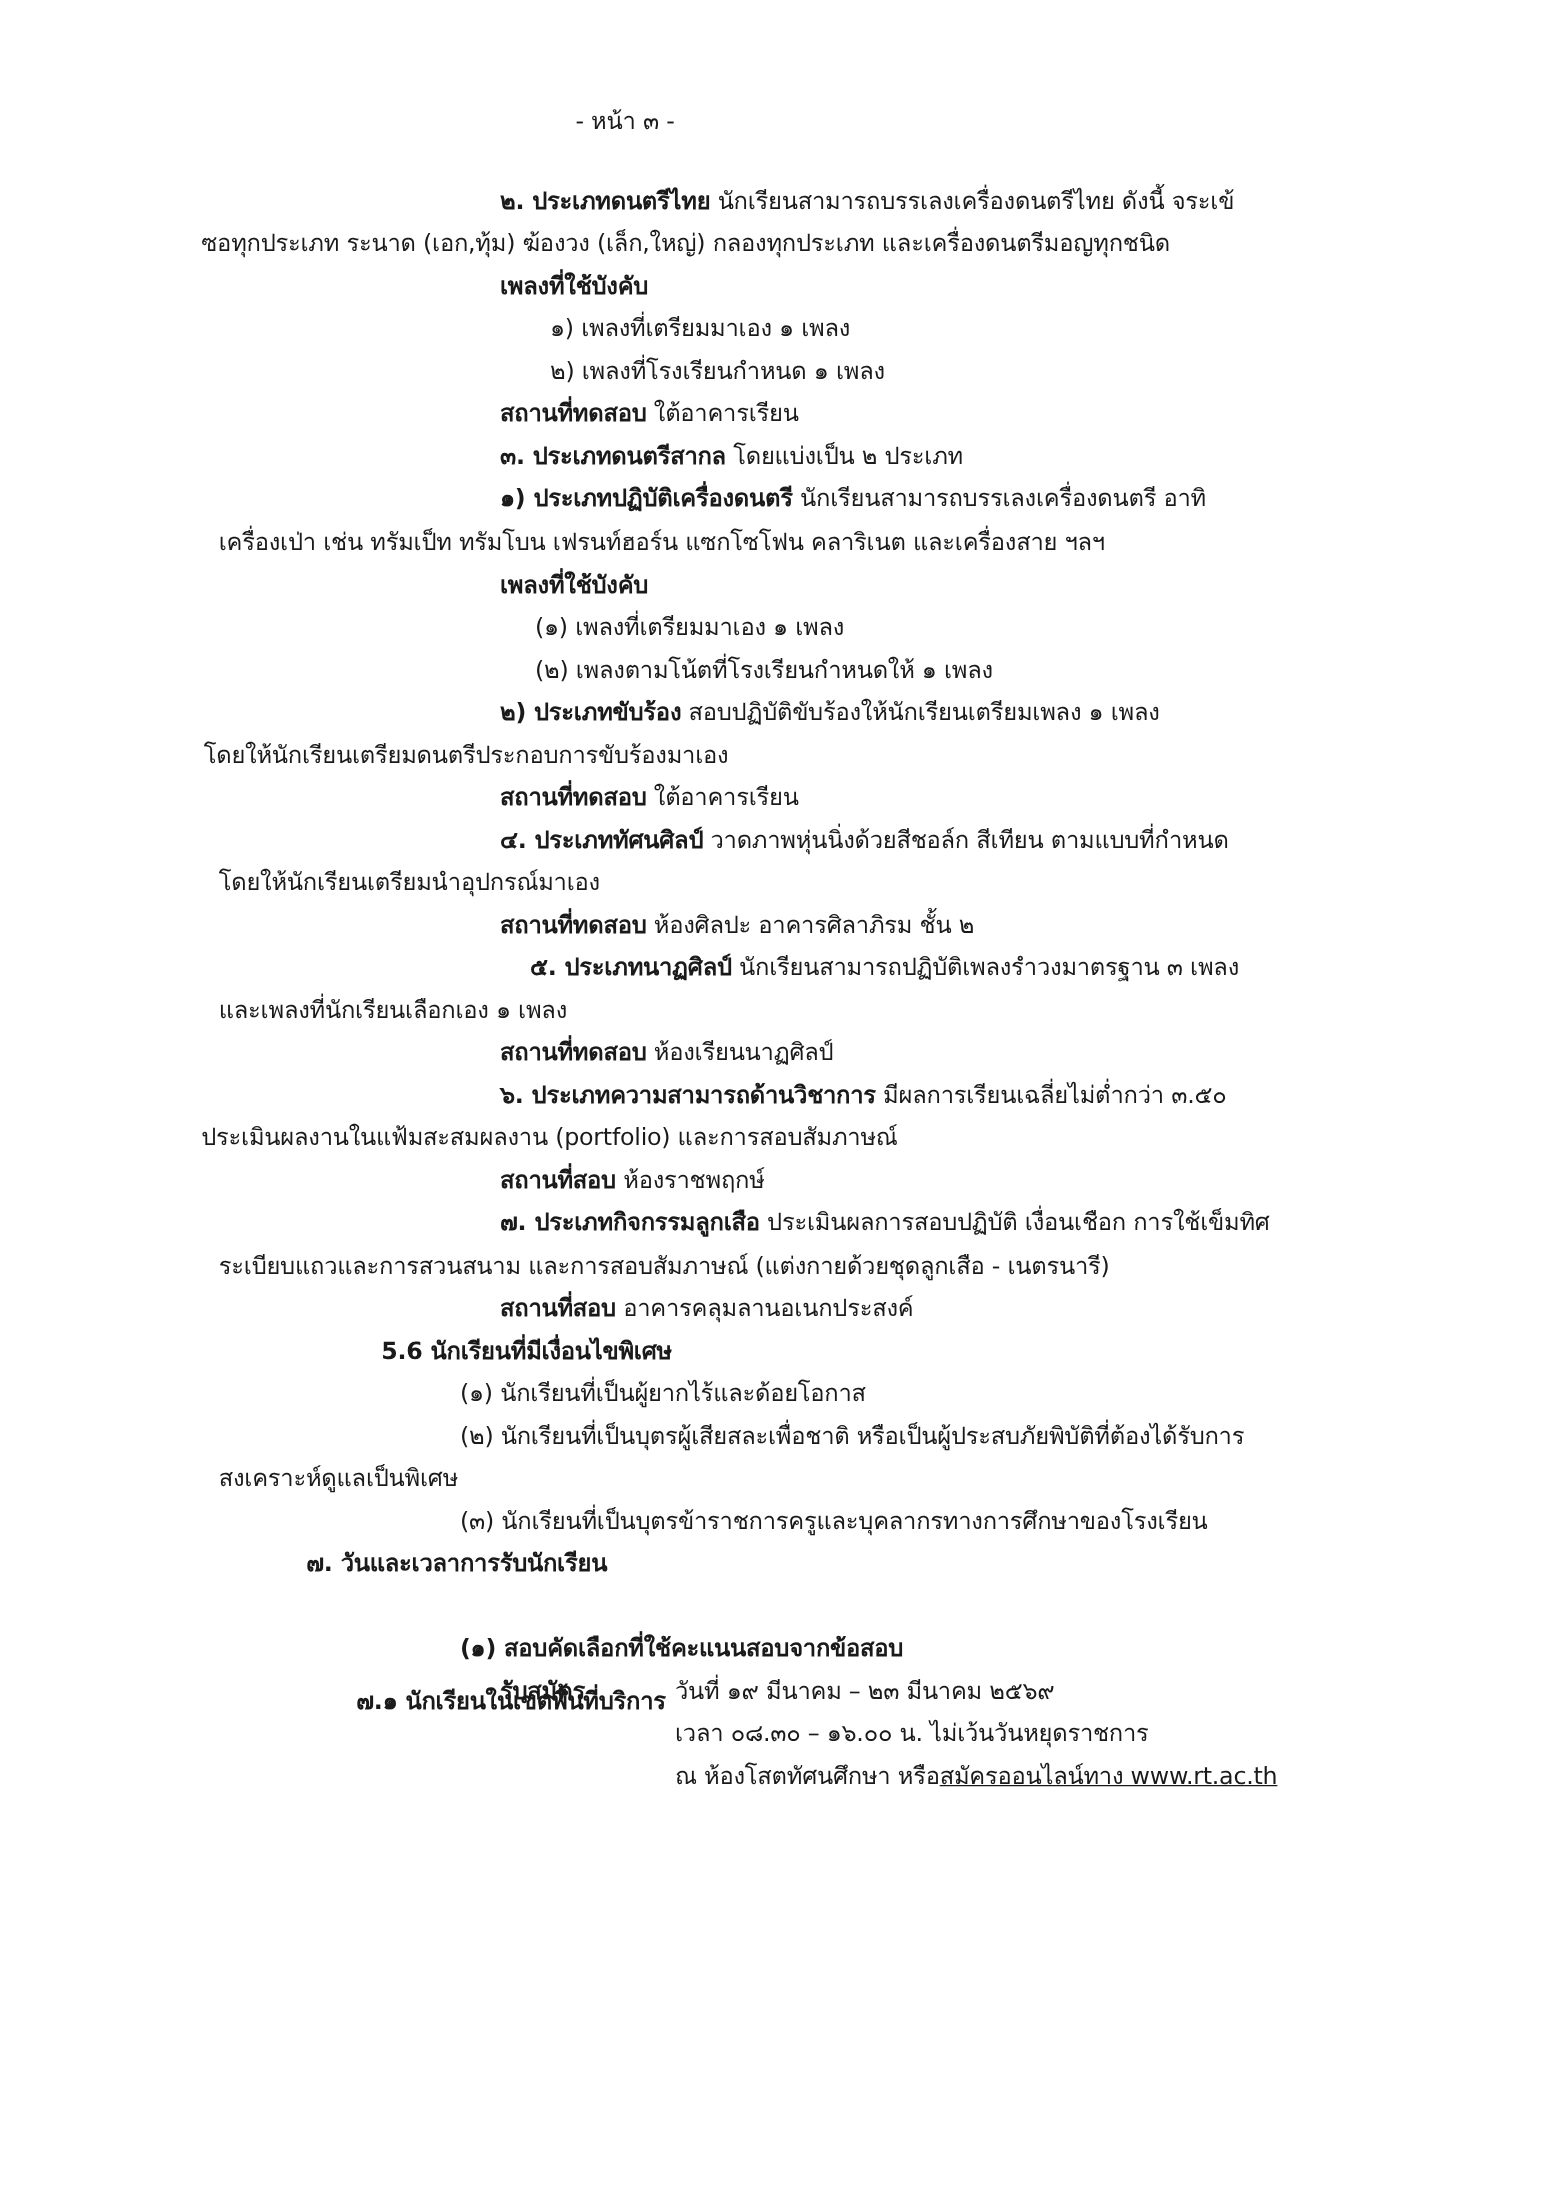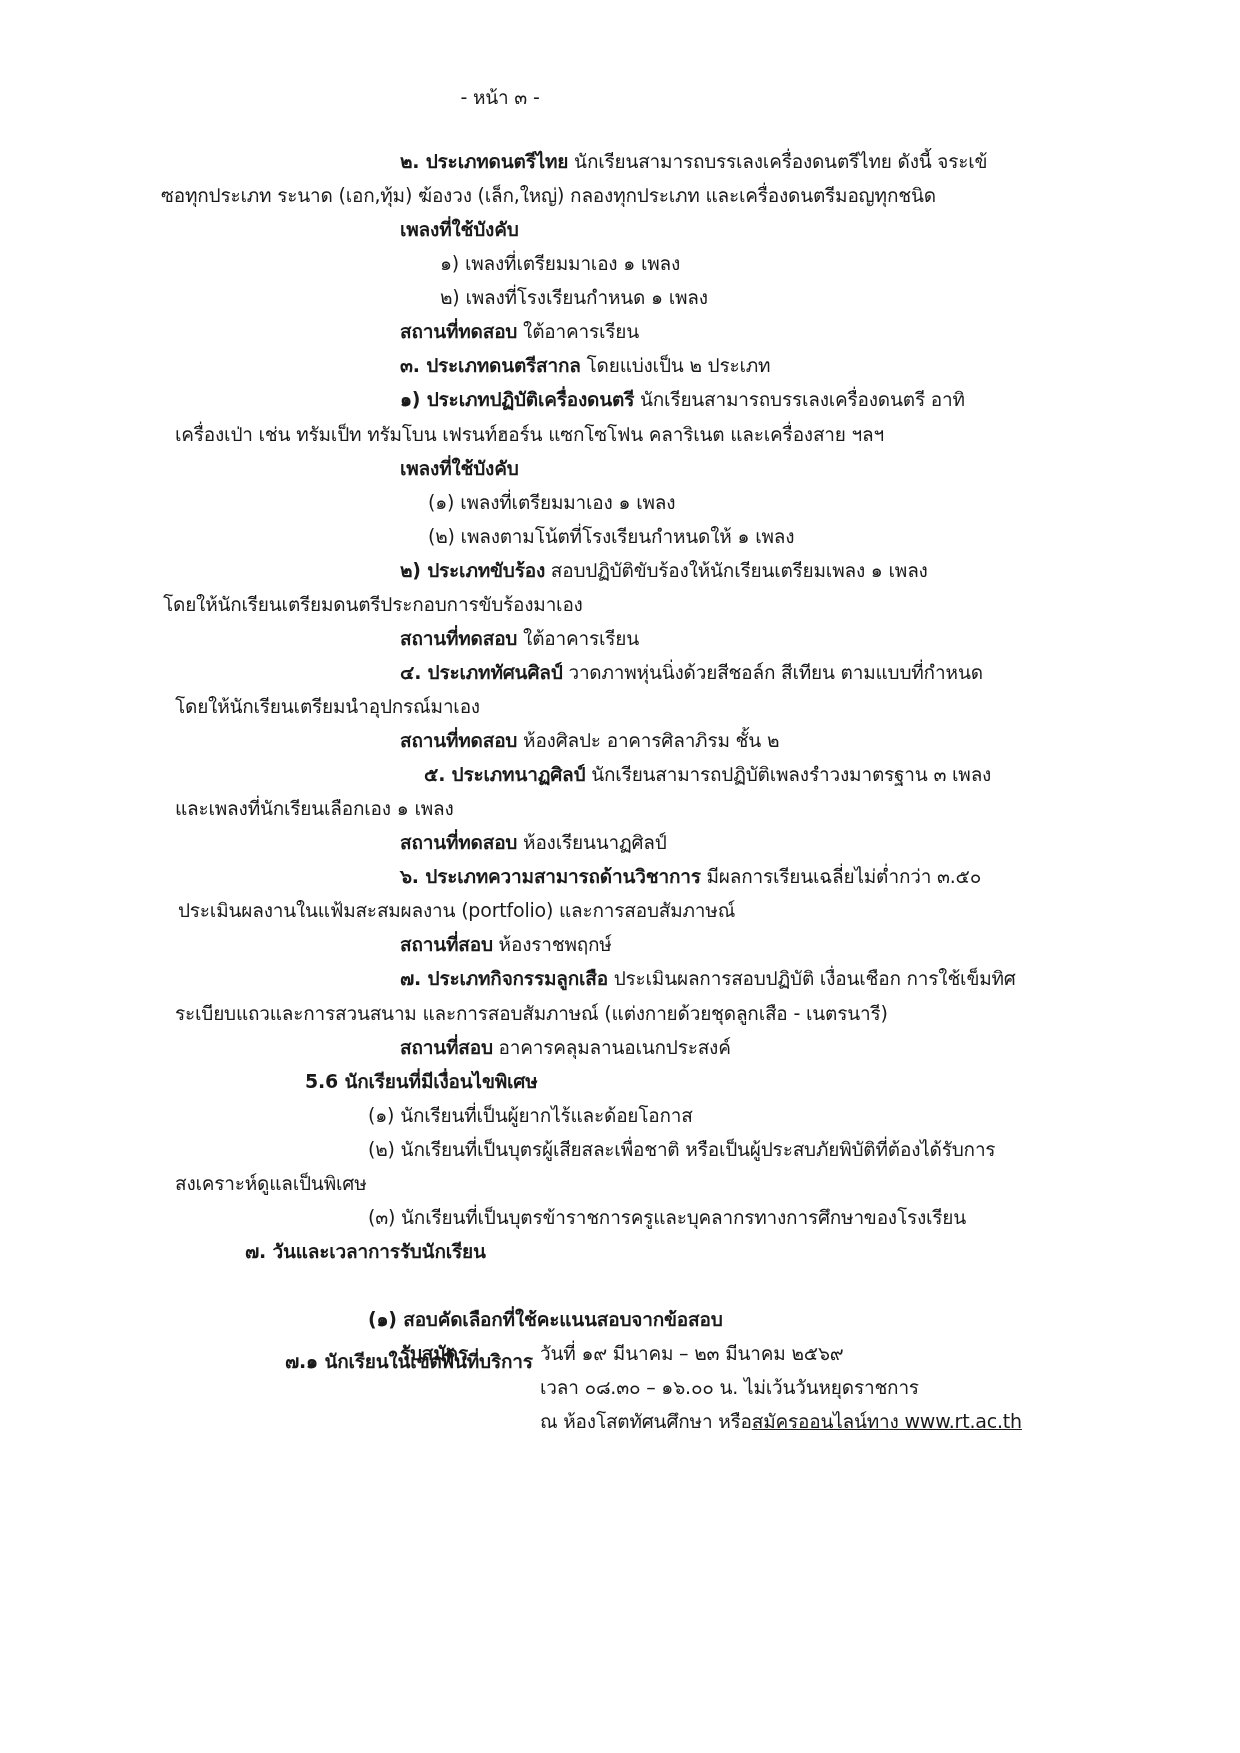--- a/index.html
+++ b/index.html
@@ -34,21 +34,21 @@
 
 <div class="ln" style="left:400px; top:659px;"><span class="b">๔. ประเภททัศนศิลป์</span><span> วาดภาพหุ่นนิ่งด้วยสีชอล์ก สีเทียน ตามแบบที่กำหนด</span></div>
 <div class="ln" style="left:175px; top:693px;"><span>โดยให้นักเรียนเตรียมนำอุปกรณ์มาเอง</span></div>
 <div class="ln" style="left:400px; top:727px;text-align:right;"><span class="b">สถานที่ทดสอบ</span><span> ห้องศิลปะ อาคารศิลาภิรม ชั้น ๒</span></div>
 
 <div class="ln" style="left:400px; top:761px;margin-left:24px;"><span class="b">๕. ประเภทนาฏศิลป์</span><span> นักเรียนสามารถปฏิบัติเพลงรำวงมาตรฐาน ๓ เพลง</span></div>
 <div class="ln" style="left:175px; top:795px;"><span>และเพลงที่นักเรียนเลือกเอง ๑ เพลง</span></div>
 <div class="ln" style="left:400px; top:829px;"><span class="b">สถานที่ทดสอบ</span><span> ห้องเรียนนาฏศิลป์</span></div>
 
 <div class="ln" style="left:400px; top:863px;"><span class="b">๖. ประเภทความสามารถด้านวิชาการ</span><span> มีผลการเรียนเฉลี่ยไม่ต่ำกว่า ๓.๕๐</span></div>
-<div class="ln" style="left:178px; top:897px;"><span>ประเมินผลงานในแฟ้มสะสมผลงาน (portfolio) และการสอบสัมภาษณ์</span></div>
+<div class="ln" style="left:161px; top:897px;"><span>ประเมินผลงานในแฟ้มสะสมผลงาน (portfolio) และการสอบสัมภาษณ์</span></div>
 <div class="ln" style="left:400px; top:931px;"><span class="b">สถานที่สอบ</span><span> ห้องราชพฤกษ์</span></div>
 
 <div class="ln" style="left:400px; top:965px;"><span class="b">๗. ประเภทกิจกรรมลูกเสือ</span><span> ประเมินผลการสอบปฏิบัติ เงื่อนเชือก การใช้เข็มทิศ</span></div>
 <div class="ln" style="left:175px; top:1000px;"><span>ระเบียบแถวและการสวนสนาม และการสอบสัมภาษณ์ (แต่งกายด้วยชุดลูกเสือ - เนตรนารี)</span></div>
 <div class="ln" style="left:400px; top:1034px;"><span class="b">สถานที่สอบ</span><span> อาคารคลุมลานอเนกประสงค์</span></div>
 
 <div class="ln" style="left:305px; top:1068px;"><span class="b">5.6 นักเรียนที่มีเงื่อนไขพิเศษ</span></div>
 <div class="ln" style="left:368px; top:1102px;"><span>(๑) นักเรียนที่เป็นผู้ยากไร้และด้อยโอกาส</span></div>
 <div class="ln" style="left:368px; top:1136px;"><span>(๒) นักเรียนที่เป็นบุตรผู้เสียสละเพื่อชาติ หรือเป็นผู้ประสบภัยพิบัติที่ต้องได้รับการ</span></div>
 <div class="ln" style="left:175px; top:1170px;"><span>สงเคราะห์ดูแลเป็นพิเศษ</span></div>

